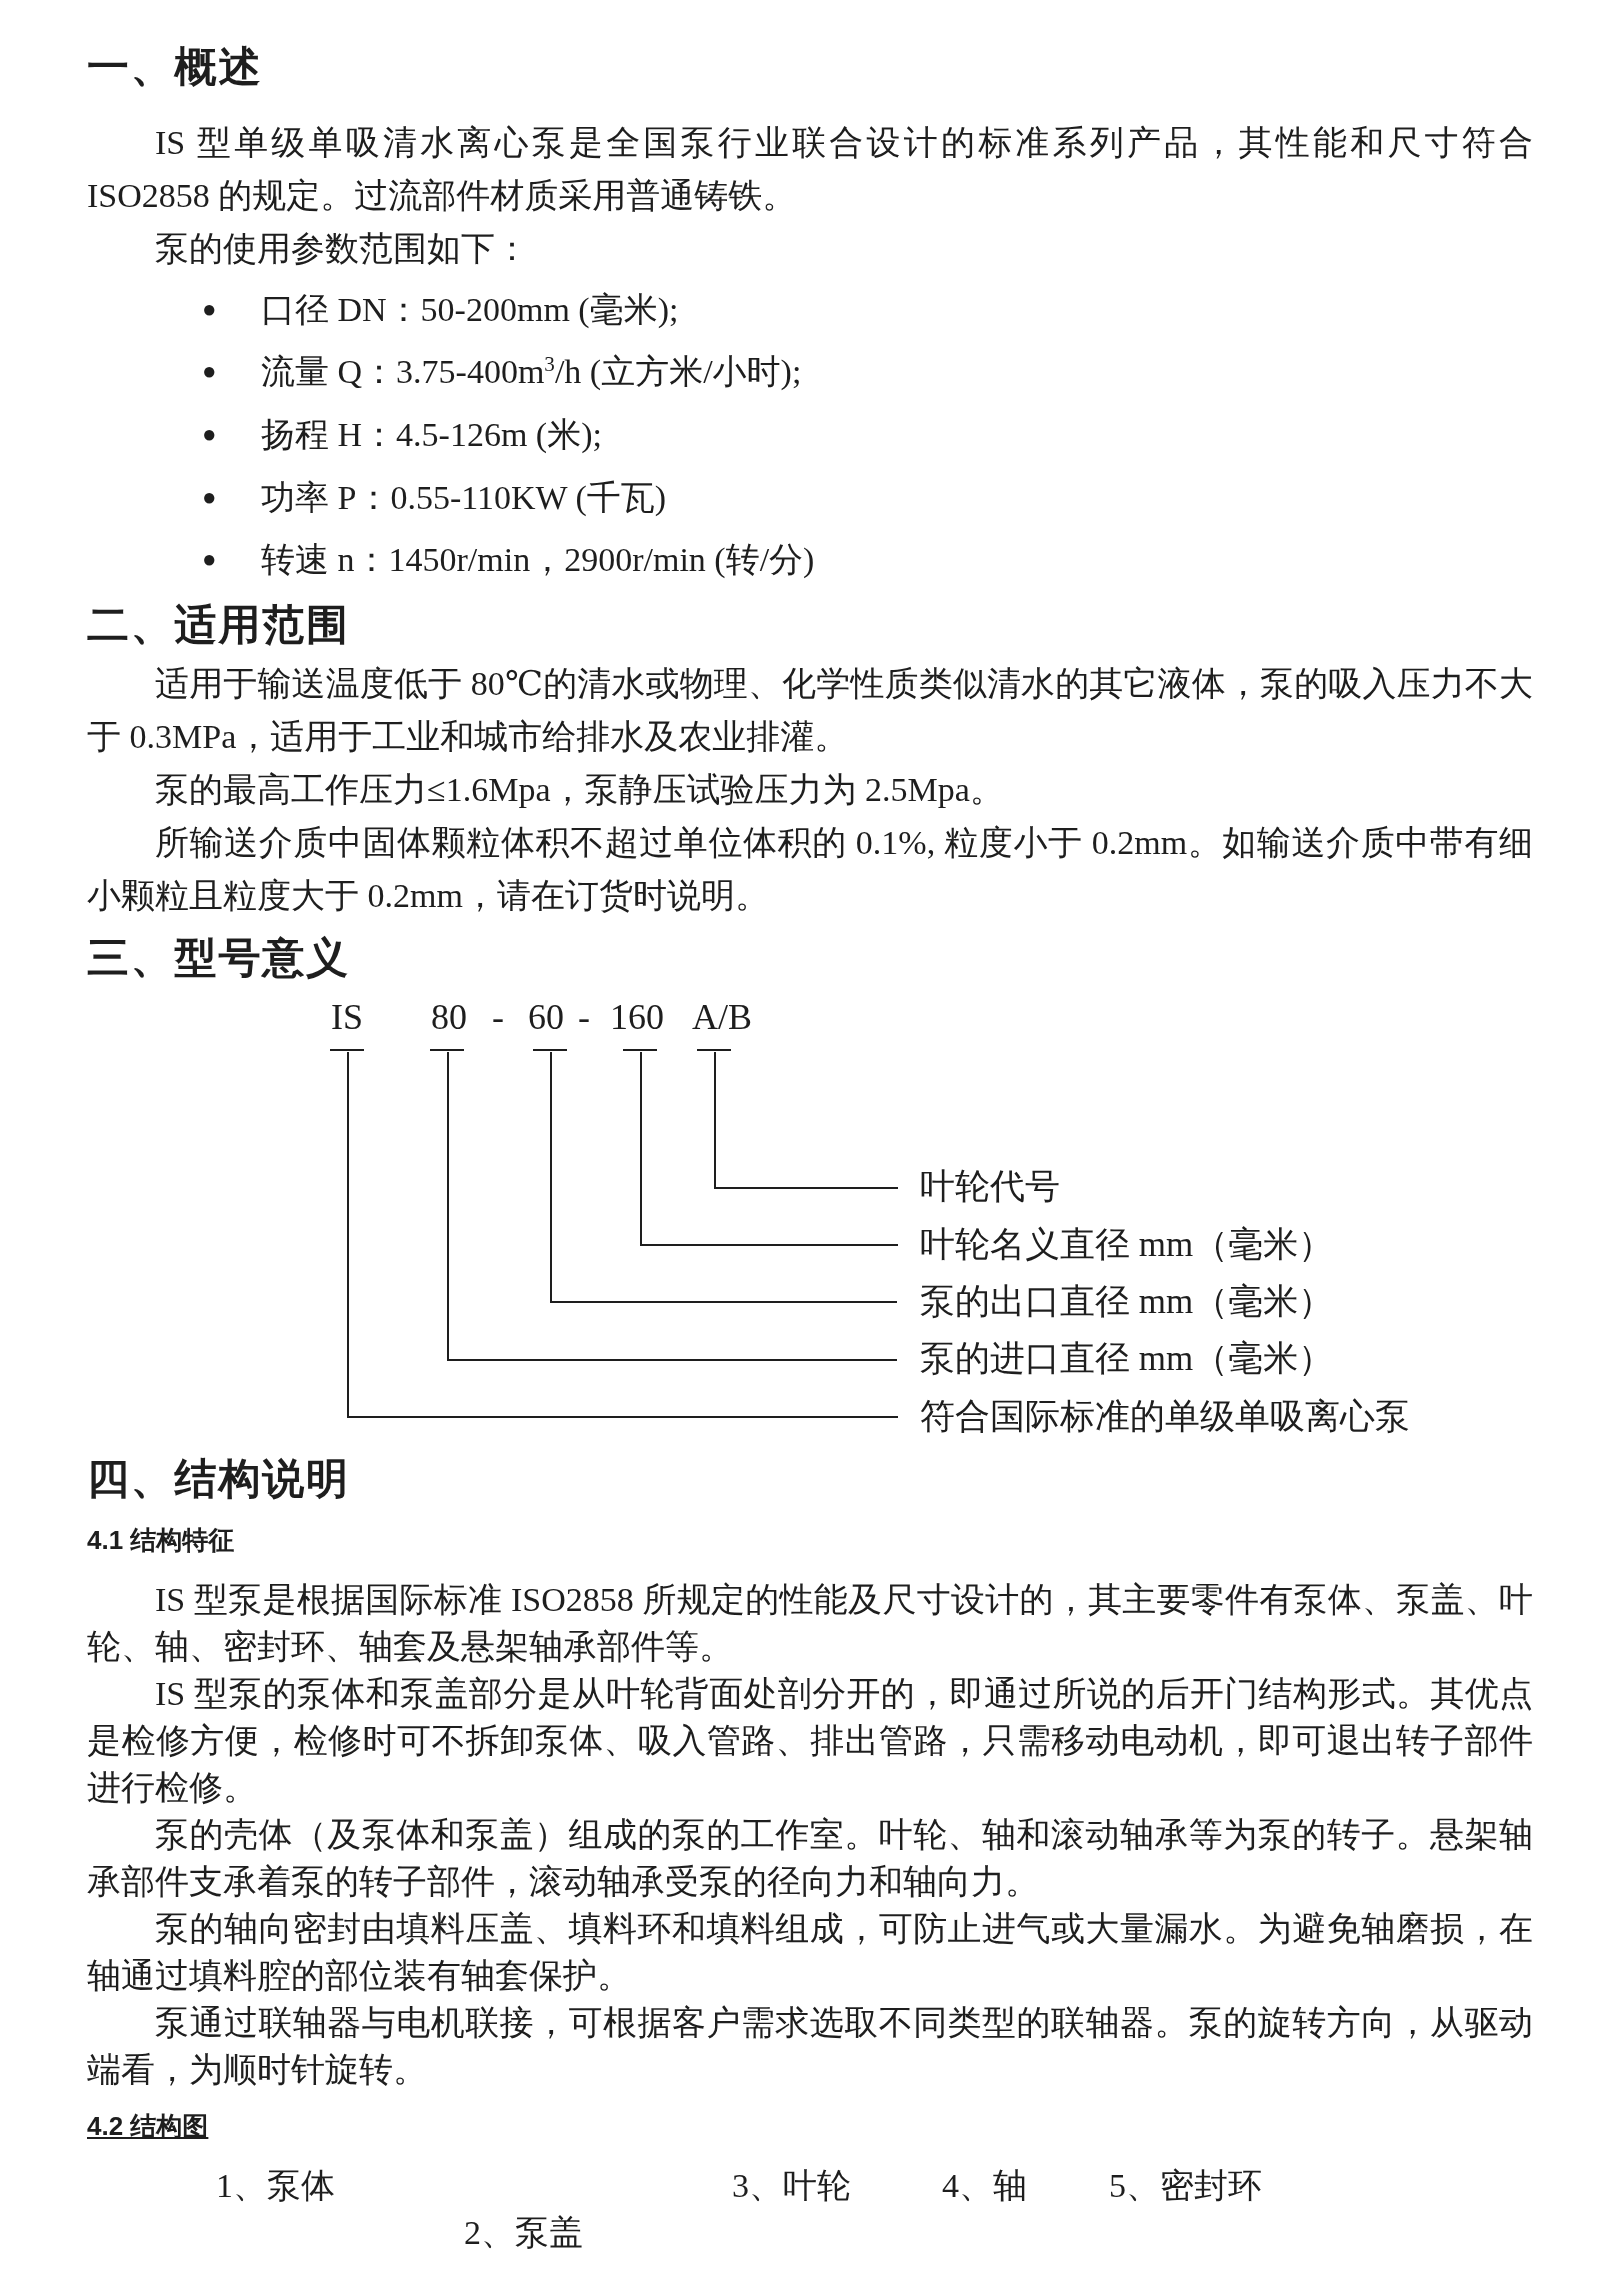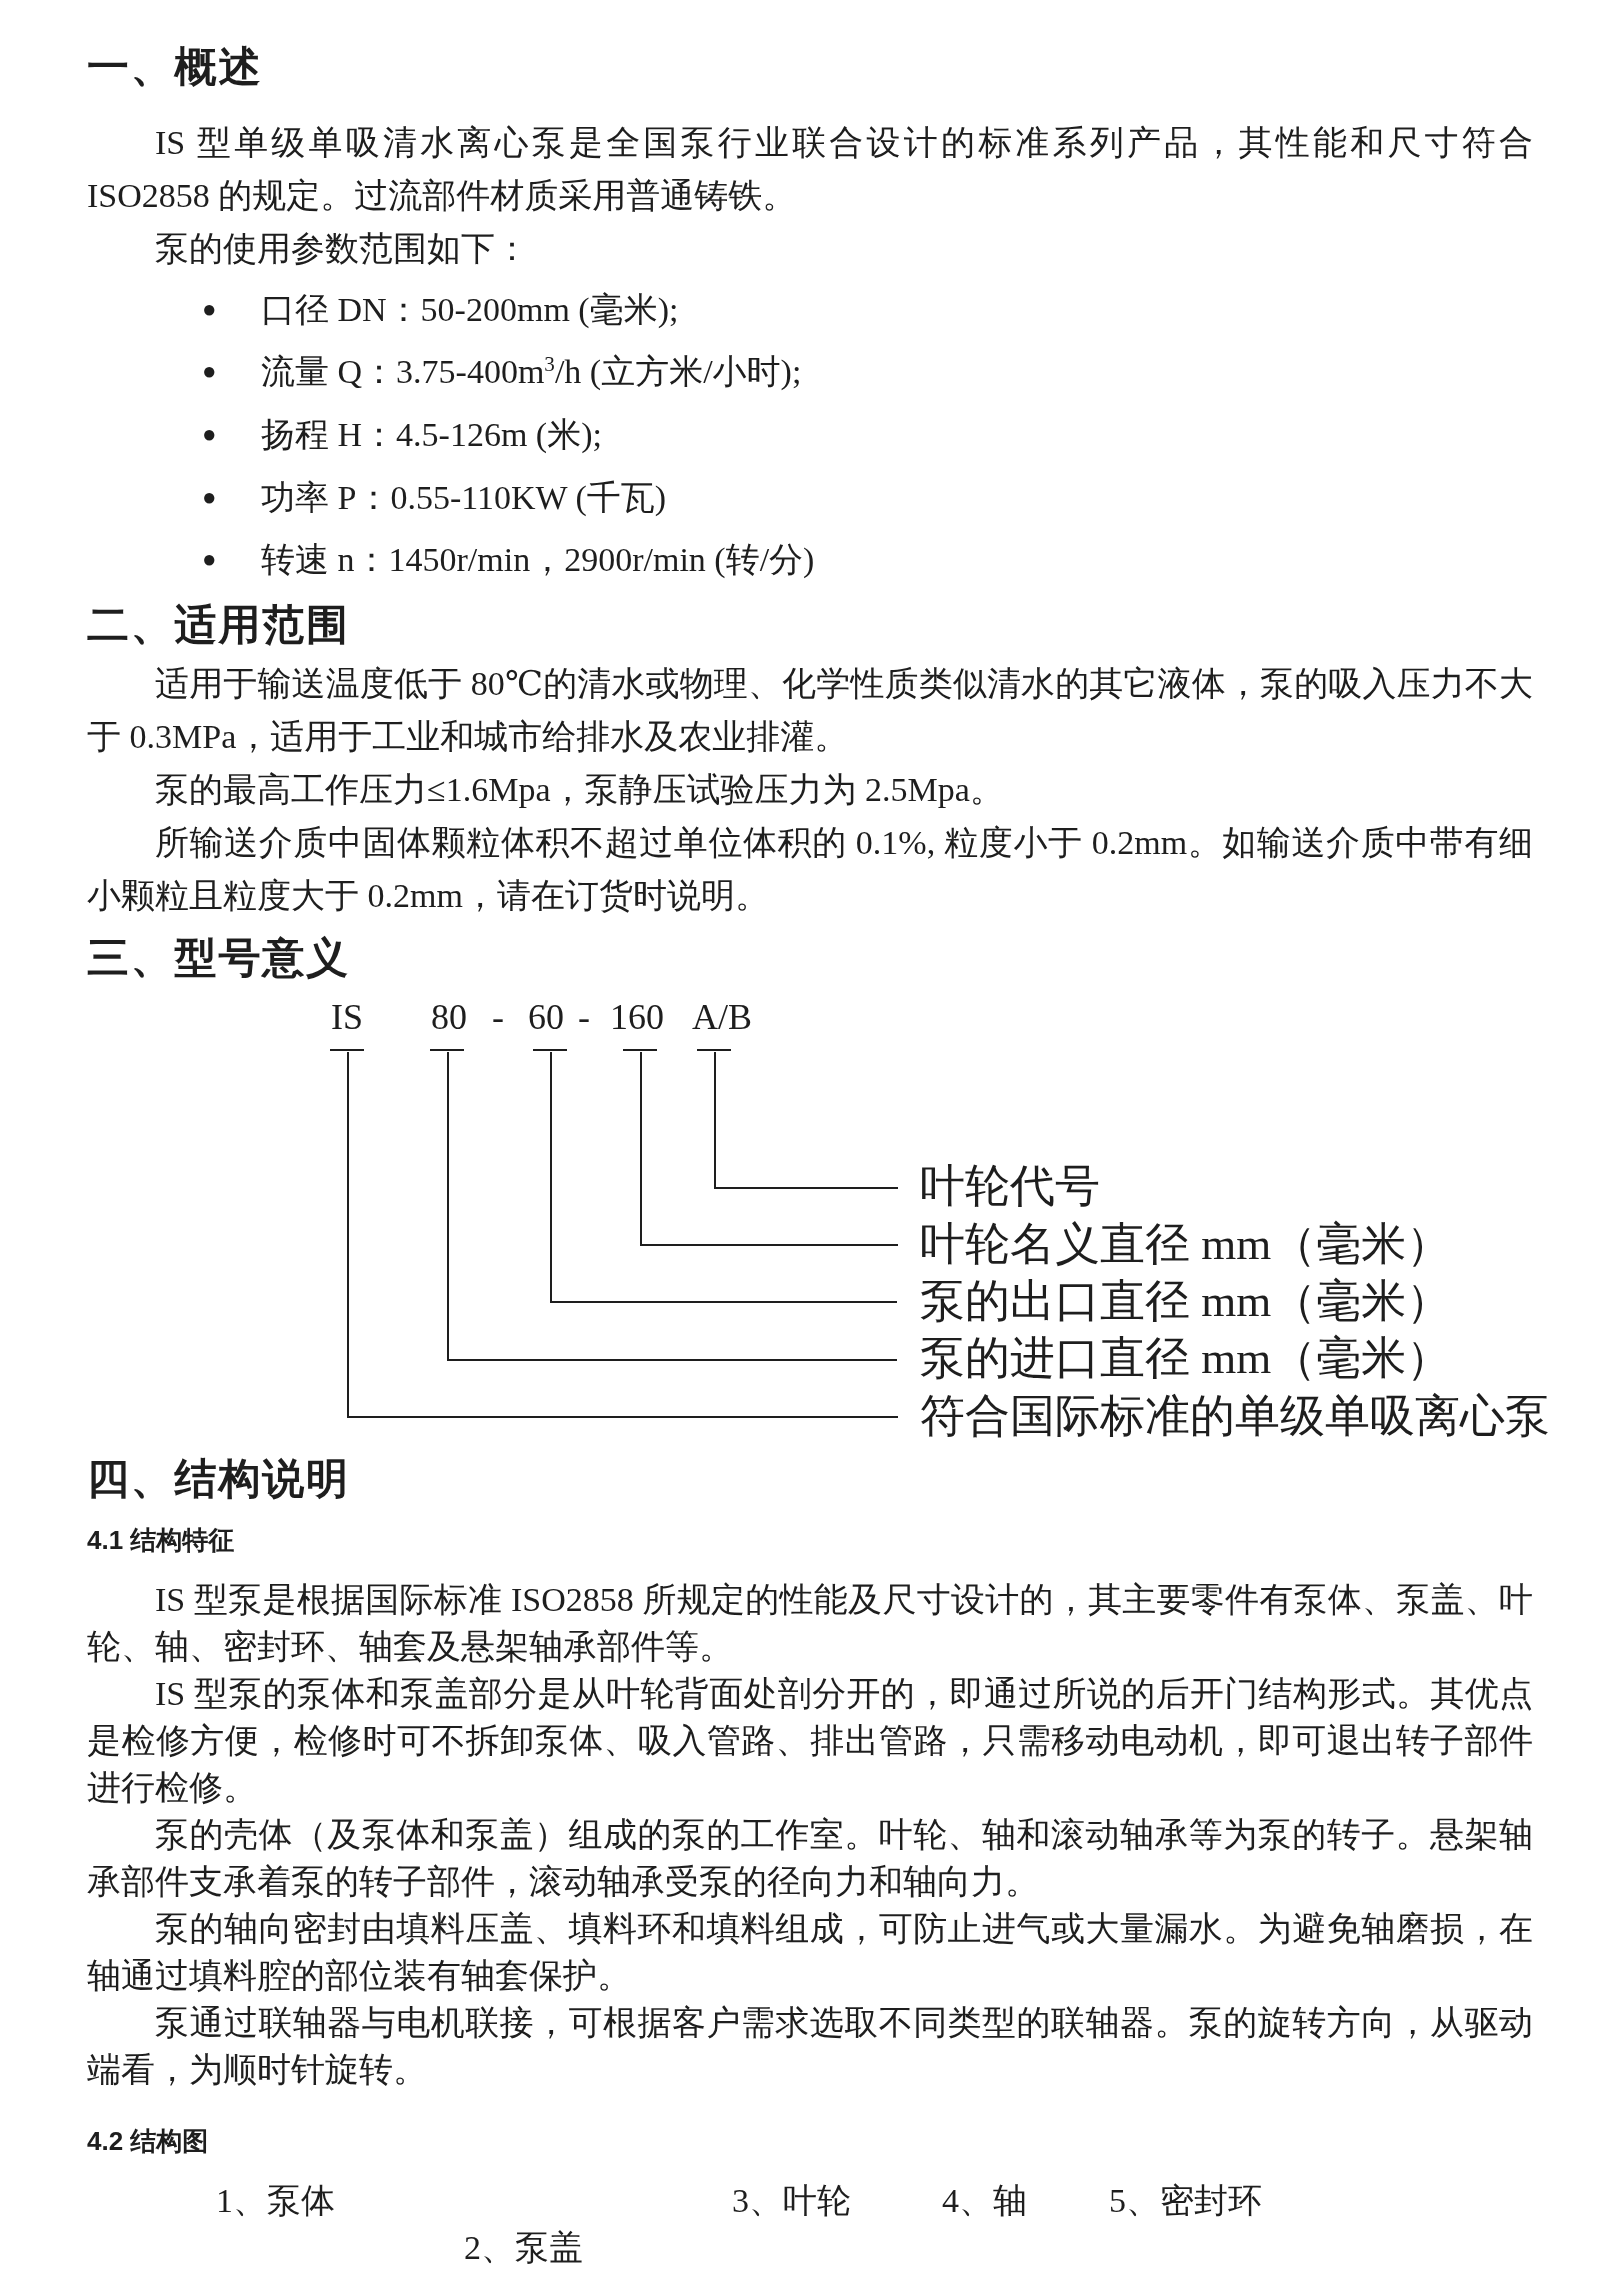--- a/index.html
+++ b/index.html
@@ -26,21 +26,21 @@
   .h2-scope{margin-top:18px;margin-bottom:8px;}
   .h2-model{margin-top:12.5px;margin-bottom:14.3px;}
   .h2-structure{margin-top:10px;margin-bottom:18px;}
   .h-sub{
     font-family:"Liberation Sans","DejaVu Sans",sans-serif;
     font-weight:700;
     font-size:26px;
     line-height:39px;
     margin:0 0 16px 0;
   }
-  .sub-42{margin-top:29px;margin-bottom:18px;}
+  .sub-42{margin-top:14px;margin-bottom:18px;text-decoration:underline;}
   p.body{
     margin:0;
     text-indent:2em;
     line-height:53px;
     text-align:justify;
   }
   .s4 p.body{line-height:47px;}
   ul.specs{
     list-style:none;
     margin:12.5px 0 0 115px;
@@ -73,21 +73,21 @@
     position:absolute;top:52px;height:2.7px;width:34px;background:#1e1e1e;
   }
   .diagram .stem{
     position:absolute;top:55px;width:1.8px;background:#1e1e1e;
   }
   .diagram .conn{
     position:absolute;height:1.8px;background:#1e1e1e;
   }
   .diagram .dlabel{
     position:absolute;left:833px;
-    font-size:45px;line-height:45px;white-space:nowrap;
+    font-size:35px;line-height:45px;white-space:nowrap;
   }
   .parts-row{
     position:relative;height:45px;
   }
   .parts-row span{
     position:absolute;top:0;
     font-size:34px;line-height:43px;white-space:nowrap;
   }
 </style>
 </head>

